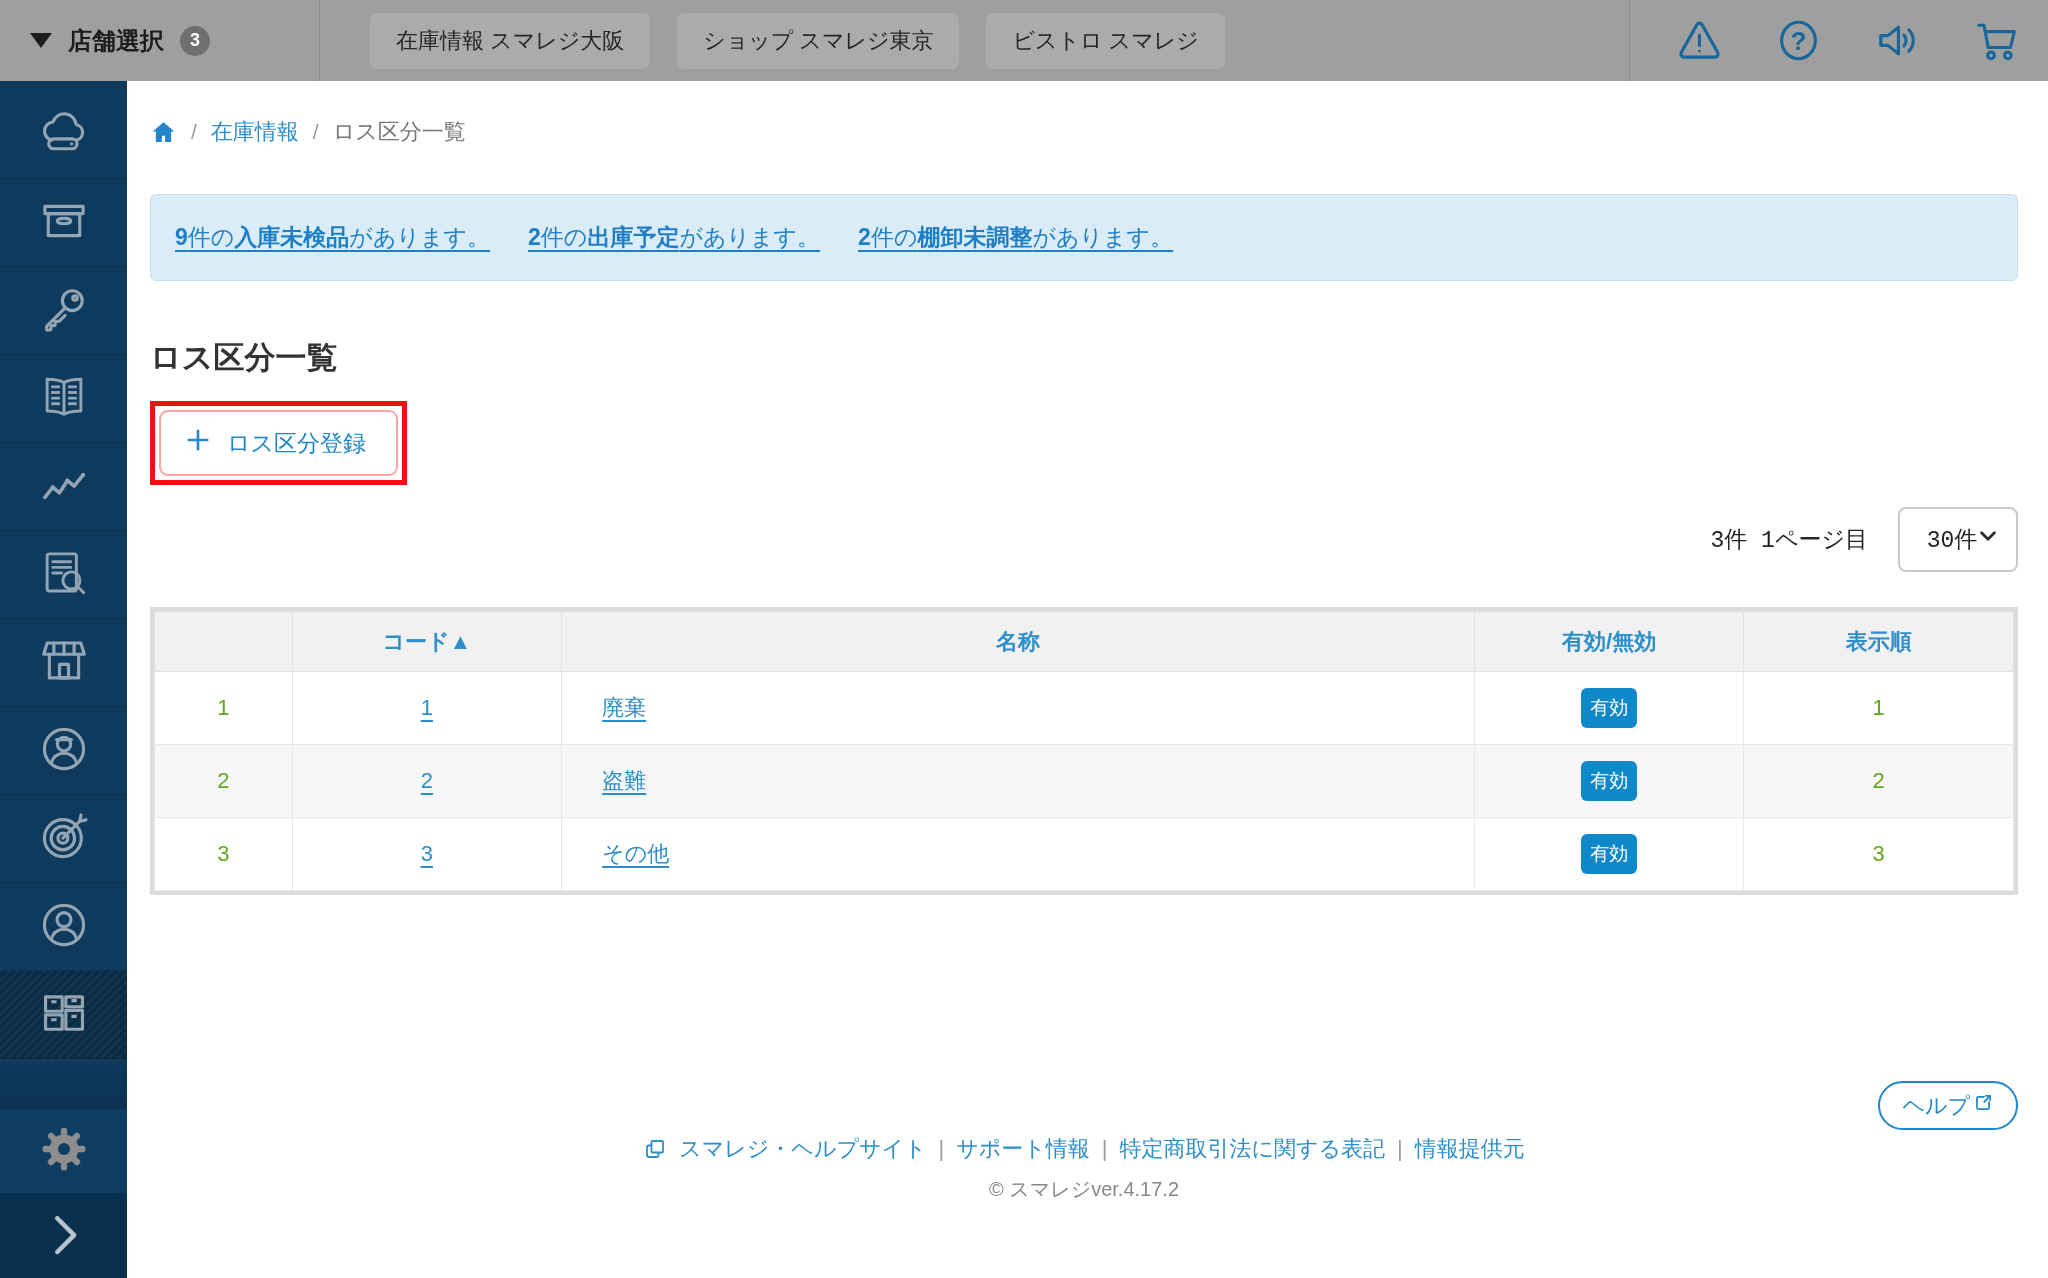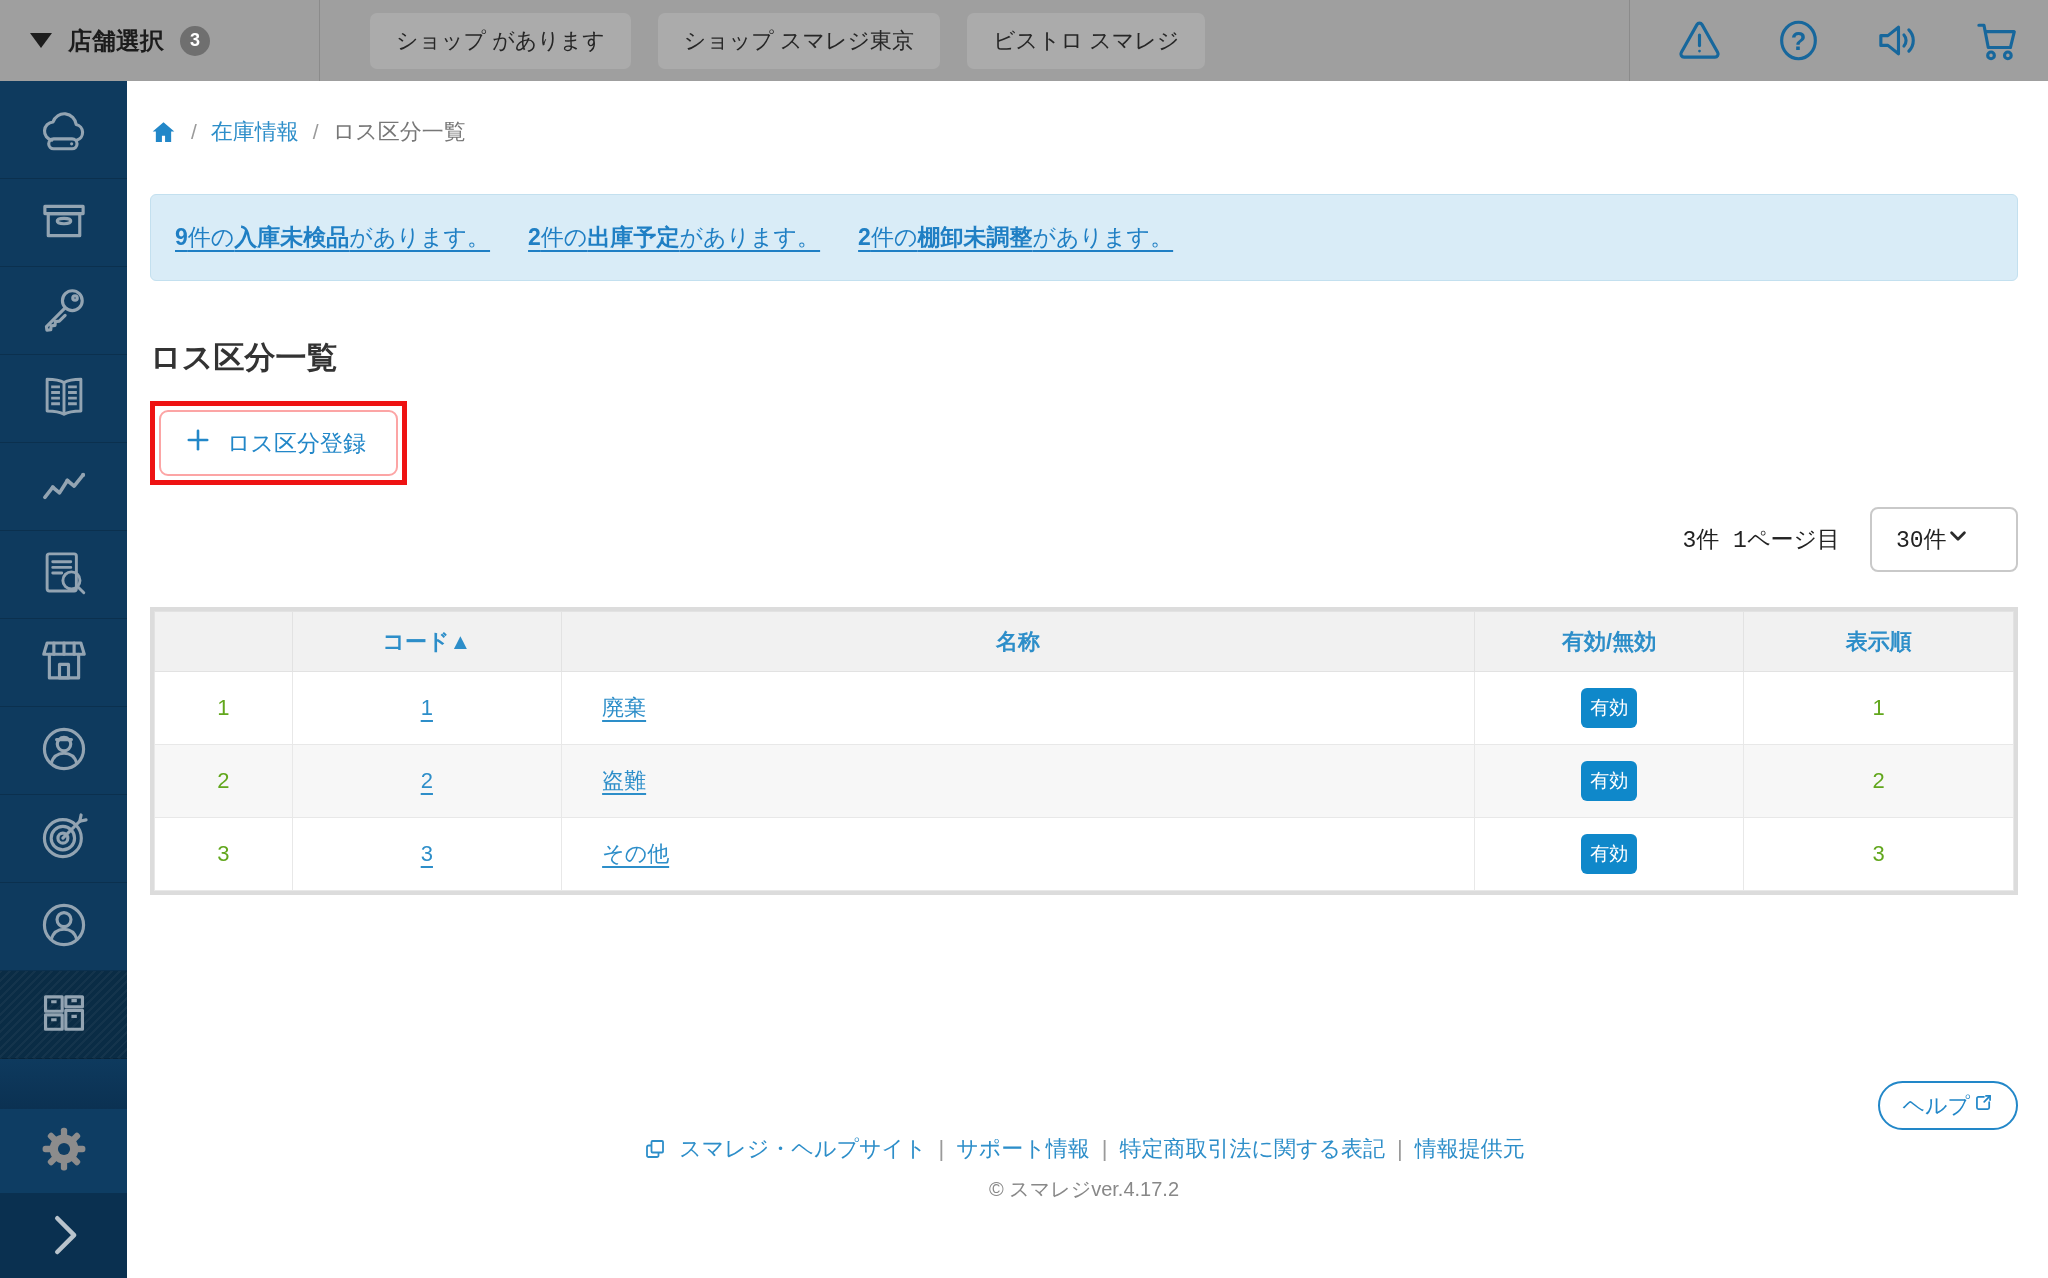--- a/index.html
+++ b/index.html
@@ -55,22 +55,22 @@
 
   .page-title { margin-top:56px; font-size:31px; font-weight:bold; color:#333; }
 
   .red-box { margin-top:22px; width:fit-content; border:5px solid #ee1313; padding:4px; }
   .add-btn { display:flex; align-items:center; gap:16px; height:66px; padding:0 30px 0 24px;
     background:#fff; border:2px solid #fca5a5; border-radius:9px; color:#2287c8; font-size:23px; cursor:pointer; }
   .add-btn svg { width:26px; height:26px; }
 
   .pagination { margin-top:22px; display:flex; align-items:center; justify-content:flex-end; gap:30px;font-family:Liberation Mono, monospace; }
   .page-summary { font-size:23px; color:#222; }
-  .page-size-select { width:148px; height:65px; background:#fff; border:2px solid #c9c9c9; border-radius:8px;
-    display:flex; align-items:center; justify-content:flex-start; padding:0 14px 0 24px;
+  .page-size-select { width:120px; height:65px; background:#fff; border:2px solid #c9c9c9; border-radius:8px;
+    display:flex; align-items:center; justify-content:center; padding:0 14px 0 24px;
     font-size:23px; color:#222; cursor:pointer; }
   .page-size-select svg { width:22px; height:22px; color:#2b2b2b; }
 
   .table-wrap { margin-top:35px; border:4px solid #dcdcdc; }
   table { width:100%; border-collapse:collapse; background:#fff; table-layout:fixed; }
   th { height:60px; background:#f1f1f1; color:#2d8ec9; font-size:22px; font-weight:bold;
     border:1px solid #e2e2e2; text-align:center;margin-left:27px; }
   td { height:73px; font-size:22px; color:#333; border:1px solid #e8e8e8; text-align:center; }
   tr.striped td { background:#f7f7f7; }
   .num { color:#62a71d; }
@@ -98,21 +98,21 @@
 
 <div class="app">
 
   <header class="topbar">
     <div class="store-select">
       <span class="caret-down"></span>
       <span class="store-select-label">店舗選択</span>
       <span class="count-badge">3</span>
     </div>
     <div class="store-chips">
-      <div class="chip">ショップ があります</div>
+      <div class="chip">在庫情報 スマレジ大阪</div>
       <div class="chip">ショップ スマレジ東京</div>
       <div class="chip">ビストロ スマレジ</div>
     </div>
     <div class="topbar-icons">
       <span class="tb-icon">
         <svg viewBox="0 0 24 24" fill="none" stroke="currentColor" stroke-width="1.6" stroke-linejoin="round" stroke-linecap="round">
           <path d="M10.7 3.9 2.7 18.1c-.6 1.1.2 2.4 1.4 2.4h15.8c1.2 0 2-1.3 1.4-2.4L13.3 3.9c-.6-1-2-1-2.6 0z"></path>
           <line x1="12" y1="9.2" x2="12" y2="14.6"></line>
           <circle cx="12" cy="17.4" r="0.7" fill="currentColor" stroke="none"></circle>
         </svg>

